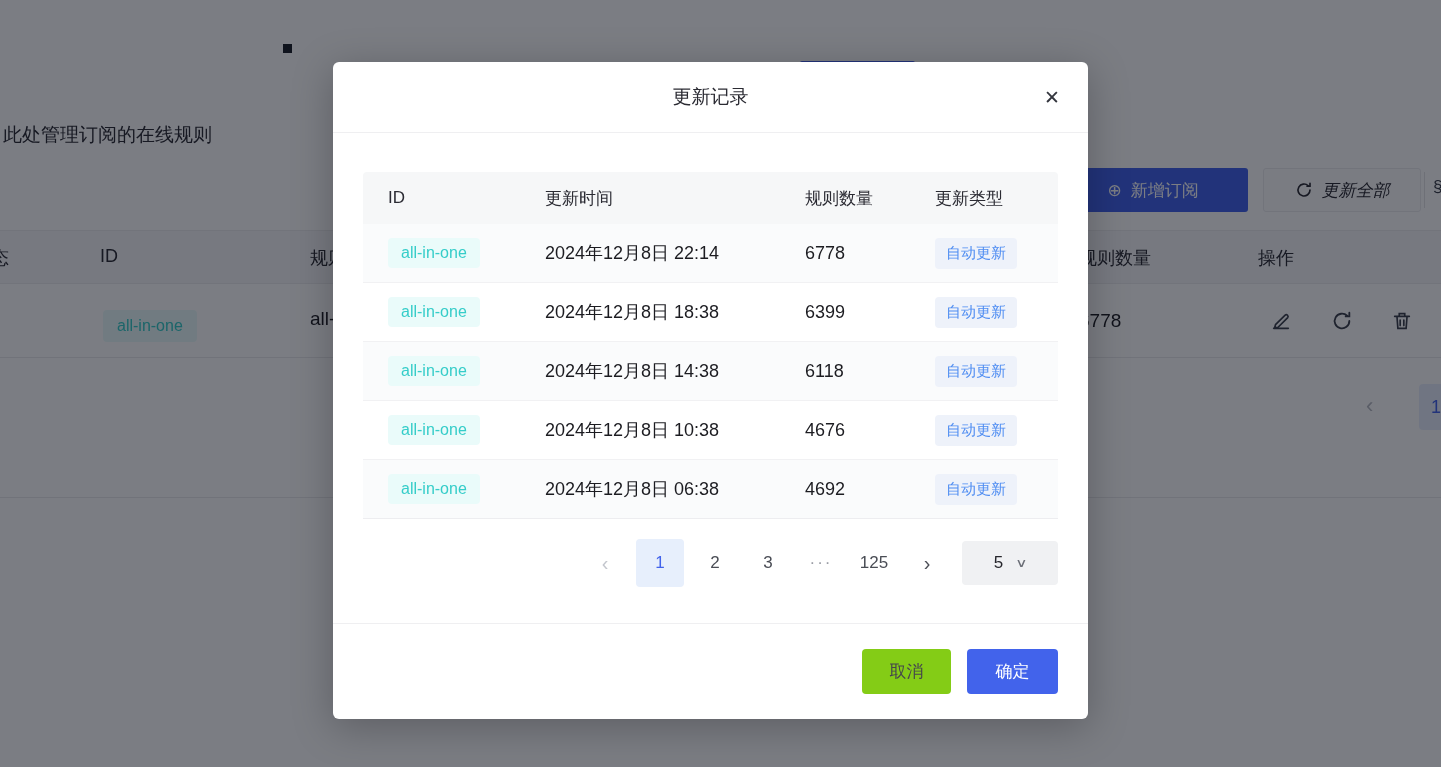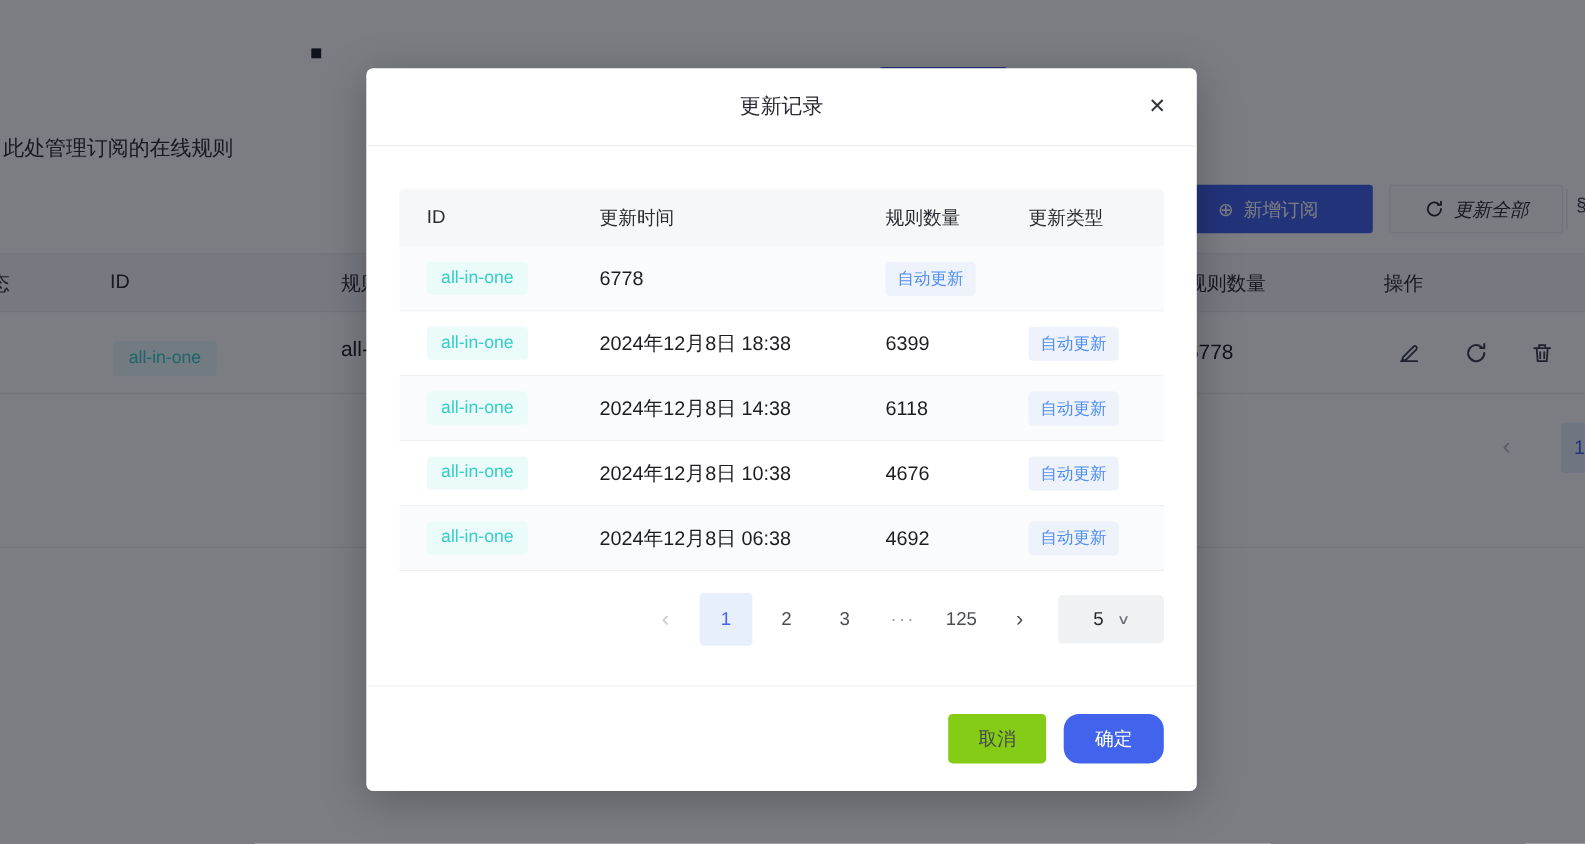--- a/index.html
+++ b/index.html
@@ -69,21 +69,21 @@
   .pg-ellipsis { color:#9a9da5; letter-spacing:2px; }
   .pg-size { width:96px; height:44px; background:#f0f1f3; border-radius:4px; display:flex; align-items:center;
     justify-content:center; gap:14px; margin-left:4px; cursor:pointer; color:#26262c; }
   .pg-size .chev { font-size:12px; color:#6b6e76; transform:scaleX(1.4); }
 
   .modal-footer { position:absolute; left:0; bottom:0; width:100%; height:96px;
     border-top:1px solid #efeff1; display:flex; align-items:center; justify-content:flex-end;
     gap:16px; padding:0 30px; }
   .btn-cancel { width:89px; height:45px; border:none; border-radius:4px; background:#84cc16;
     color:#45464d; font-size:17px; cursor:pointer; }
-  .btn-ok { width:91px; height:45px; border:none; border-radius:14px; background:#4263eb;
+  .btn-ok { width:91px; height:45px; border:none; border-radius:4px; background:#4263eb;
     color:#fff; font-size:17px; cursor:pointer; }
   .icon-svg { display:block; }
 </style>
 </head>
 <body>
 
 <div id="bg-page">
   <div class="abs bg-title-remnant"></div>
   <div class="abs bg-tab-indicator"></div>
   <div class="abs bg-subtitle">此处管理订阅的在线规则</div>
@@ -152,20 +152,21 @@
     <div class="m-table">
       <div class="m-thead">
         <div class="c0">ID</div>
         <div>更新时间</div>
         <div>规则数量</div>
         <div>更新类型</div>
       </div>
 
       <div class="m-row">
         <span class="id-badge">all-in-one</span>
+        <span>2024年12月8日 22:14</span>
         <span>6778</span>
         <span class="type-badge">自动更新</span>
       </div>
       <div class="m-row">
         <span class="id-badge">all-in-one</span>
         <span>2024年12月8日 18:38</span>
         <span>6399</span>
         <span class="type-badge">自动更新</span>
       </div>
       <div class="m-row">

